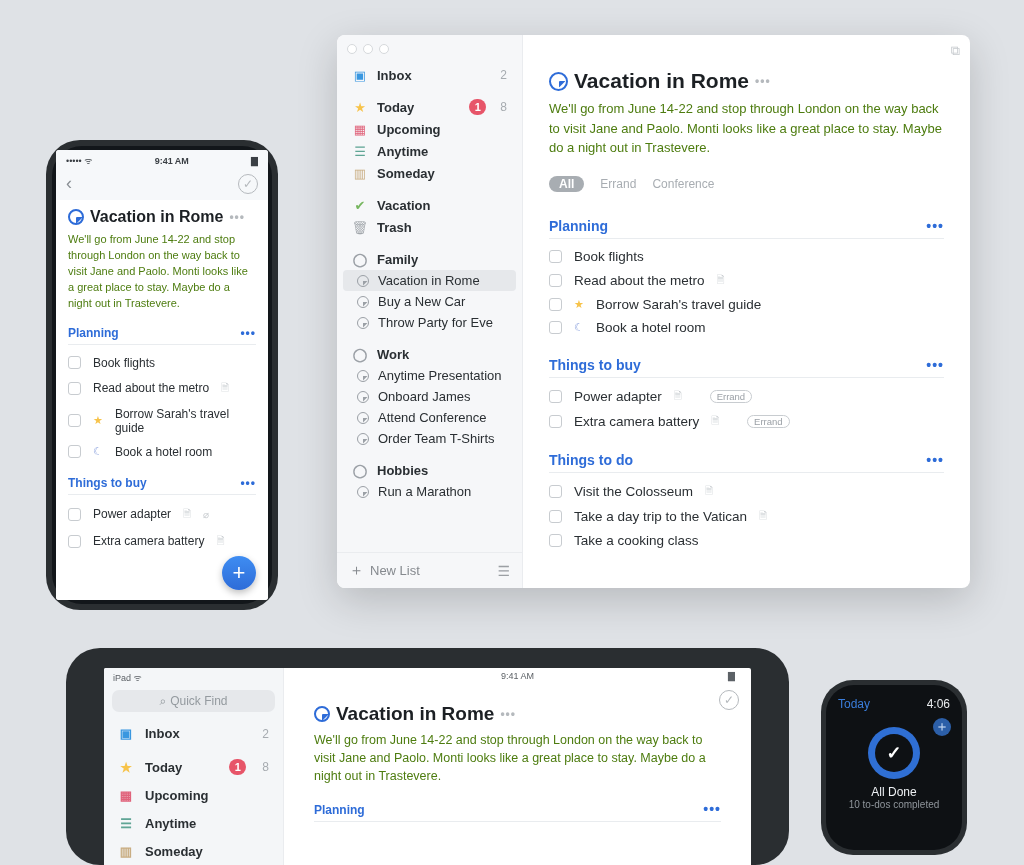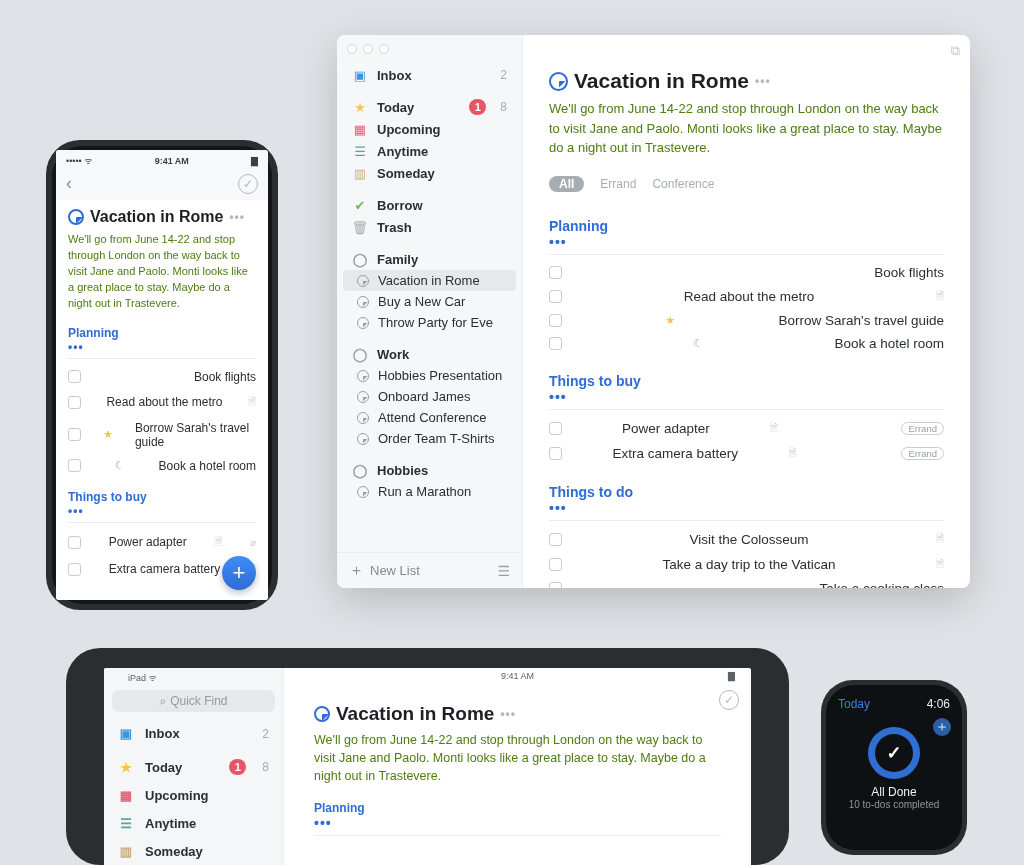--- a/index.html
+++ b/index.html
@@ -80,24 +80,24 @@
   .proj-icon::after {
     content: ""; position: absolute; left: 50%; top: 50%;
     width: 7px; height: 7px; background: #2e6cd8;
     transform-origin: 0 0;
     border-radius: 1px;
     clip-path: polygon(0 0, 100% 0, 0 100%);
   }
   .proj-title { font-size: 16px; font-weight: 700; color: #1c2024; }
   .dots { color: #b5b9bd; letter-spacing: 1px; font-weight: 700; font-size: 12px;}
   .proj-notes { font-size: 11px; color: #4d7c0f; line-height: 1.45; margin-bottom: 14px;}
-  .section-row { display: flex; align-items: flex-start; justify-content: space-between; border-bottom: 1px solid #e9ecef; padding-bottom: 4px; margin-bottom: 6px; flex-direction: column;}
+  .section-row { display: flex; align-items: flex-end; justify-content: space-between; border-bottom: 1px solid #e9ecef; padding-bottom: 4px; margin-bottom: 6px;}
   .section-title { font-weight: 700; color: #2e6cd8; font-size: 12px;}
   .section-dots { color: #2e6cd8; letter-spacing: 1px; font-weight: 700;}
-  .todo-row { display: flex; align-items: center; gap: 22px; padding: 5px 0; font-size: 12px; color: #2a2f33; justify-content: space-between;}
+  .todo-row { display: flex; align-items: center; gap: 12px; padding: 5px 0; font-size: 12px; color: #2a2f33;}
   .todo-cb { width: 13px; height: 13px; border: 1px solid #c8ccd0; border-radius: 3px; flex-shrink: 0; background: #fff;}
   .star-sm { color: #f7c34a; font-size: 11px;}
   .moon-sm { color: #7a93d8; font-size: 11px;}
   .doc-sm { color: #c5c9cd; font-size: 10px;}
   .fab {
     position: absolute; right: 12px; bottom: 10px;
     width: 34px; height: 34px; border-radius: 50%;
     background: linear-gradient(180deg,#3f8df2,#2e6cd8);
     color: #fff; font-size: 22px; font-weight: 300;
     display: flex; align-items: center; justify-content: center;
@@ -192,21 +192,21 @@
     display: flex;
     overflow: hidden;
   }
   .ipad-sidebar {
     width: 180px;
     background: #f4f6f8;
     border-right: 1px solid #eaecef;
     font-size: 13px;
     display: flex; flex-direction: column;
   }
-  .ipad-status { display: flex; justify-content: space-between; font-size: 9px; color: #5c6166; padding: 3px 24px 2px;}
+  .ipad-status { display: flex; justify-content: space-between; font-size: 9px; color: #5c6166; padding: 3px 9px 2px;}
   .quickfind {
     margin: 4px 8px 8px; background: #e6e8eb; border-radius: 7px;
     height: 24px; display: flex; align-items: center; justify-content: center;
     color: #949a9f; font-size: 12px; gap: 4px;
   }
   .ipad-sb-item {
     display: flex; align-items: center; gap: 11px;
     padding: 6px 14px;
     font-weight: 600;
     color: #2a2f33;
@@ -357,21 +357,21 @@
         </div>
       <div class="sb-item">
           <span class="sb-ico ico-box">▥</span>
           <span class="lbl">Someday</span>
         </div>
     </div>
     <div class="sb-spacer"></div>
     <div class="sb-section">
       <div class="sb-item">
           <span class="sb-ico ico-log">✔</span>
-          <span class="lbl">Borrow</span>
+          <span class="lbl">Vacation</span>
         </div>
       <div class="sb-item">
           <span class="sb-ico ico-trash">🗑</span>
           <span class="lbl">Trash</span>
         </div>
     </div>
     <div class="sb-spacer"></div>
 
     <div class="sb-section">
       <div class="sb-group-title">
@@ -392,21 +392,21 @@
         </div>
     </div>
     <div class="sb-spacer"></div>
     <div class="sb-section">
       <div class="sb-group-title">
           <span class="sb-ico ico-area">◯</span>
           <span>Work</span>
         </div>
       <div class="sb-item sb-sub">
           <span class="ico-proj"></span>
-          <span class="lbl" style="font-weight:500">Hobbies Presentation</span>
+          <span class="lbl" style="font-weight:500">Anytime Presentation</span>
         </div>
       <div class="sb-item sb-sub">
           <span class="ico-proj"></span>
           <span class="lbl" style="font-weight:500">Onboard James</span>
         </div>
       <div class="sb-item sb-sub">
           <span class="ico-proj"></span>
           <span class="lbl" style="font-weight:400">Attend Conference</span>
         </div>
       <div class="sb-item sb-sub">

